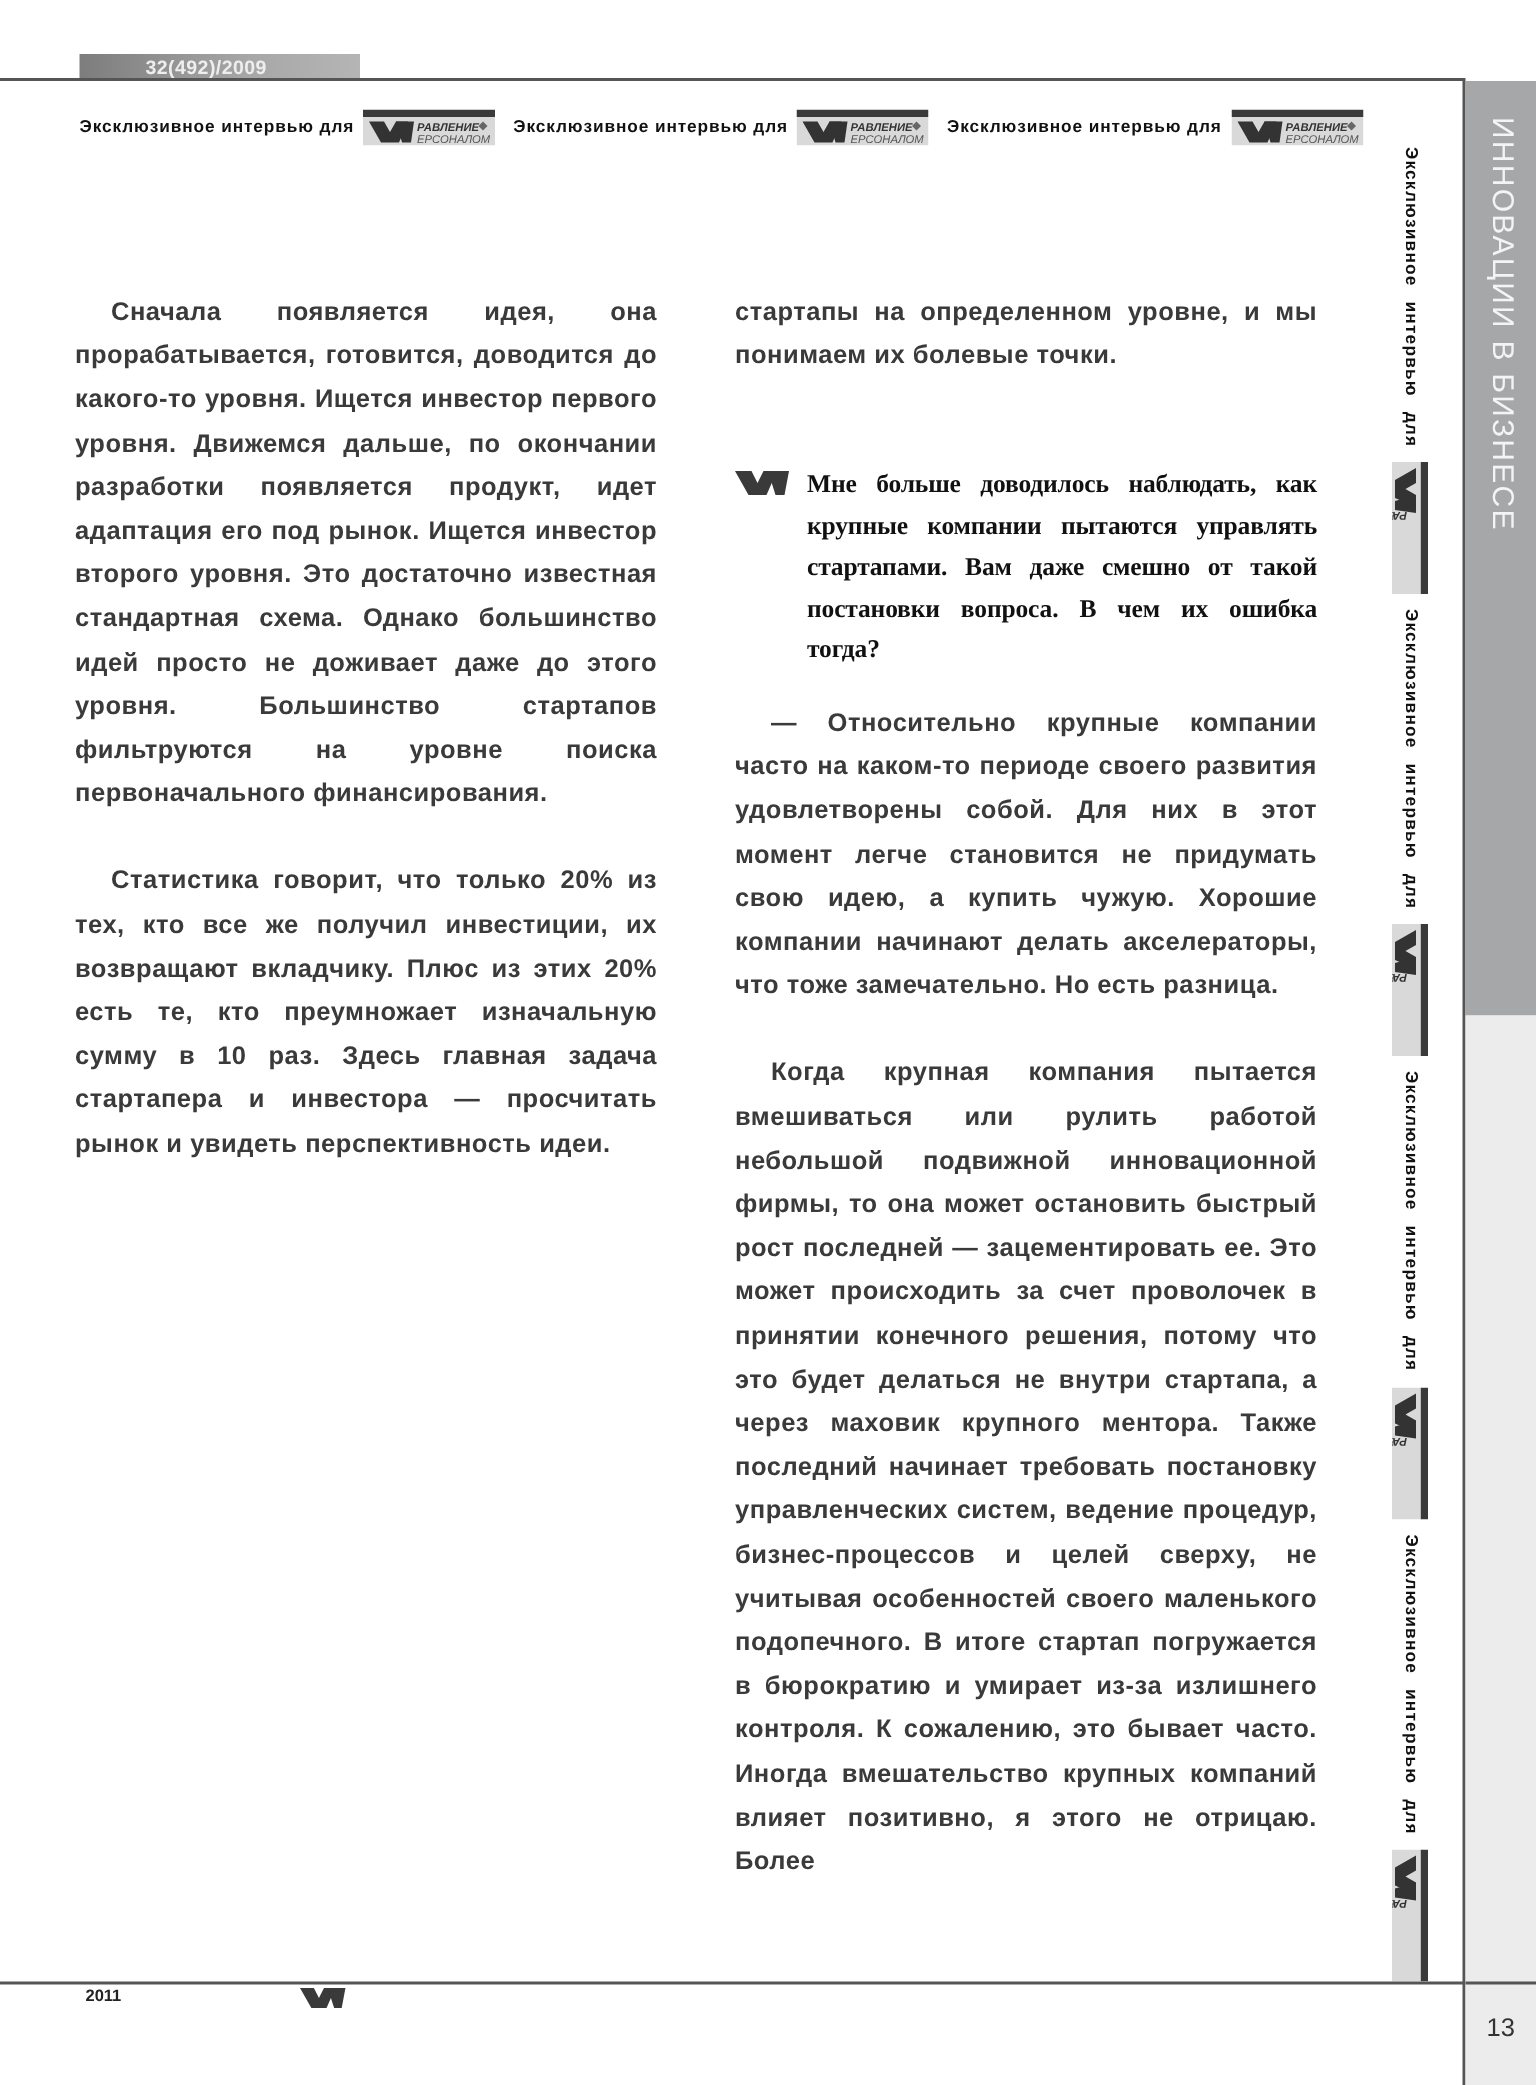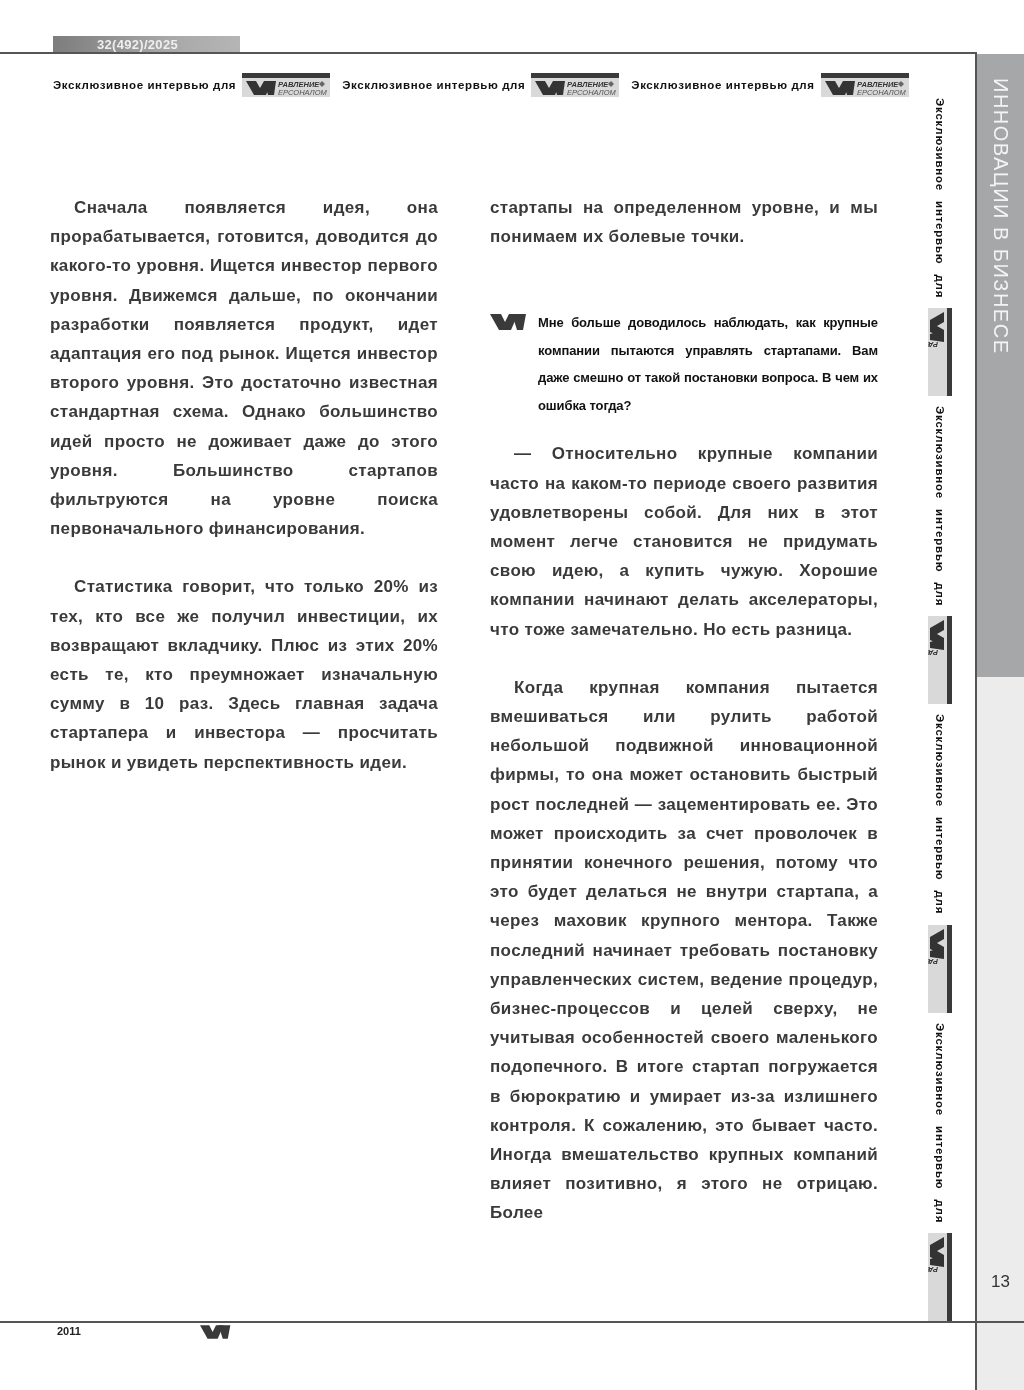--- a/index.html
+++ b/index.html
@@ -35,21 +35,21 @@
     writing-mode: vertical-rl; transform: translateX(-50%);
     color: #f4f4f4; font-size: 20px; letter-spacing: 1.5px; font-weight: normal;
   }
   .bottom-rule {
     position: absolute; left: 0; top: 1321px; width: 976px; height: 2px; background: #555;
   }
   .bottom-rule-right {
     position: absolute; left: 977px; top: 1321px; width: 47px; height: 2px; background: #555;
   }
   .page-number {
-    position: absolute; left: 977px; top: 1272px; width: 47px; text-align: center;
+    position: absolute; left: 977px; top: 1342px; width: 47px; text-align: center;
     font-size: 17px; color: #333;
   }
   .footer-year {
     position: absolute; left: 57px; top: 1325px; font-size: 11px; font-weight: bold; color: #222;
   }
   .footer-logo {
     position: absolute; left: 200px; top: 1324px; width: 32px; height: 16px;
   }
 
   
@@ -78,33 +78,33 @@
     text-align: justify; letter-spacing: 0.35px;
   }
   .col-left { left: 50px; }
   .col-right { left: 490px; }
   .para { margin: 0; text-indent: 24px; }
   .para.noindent { text-indent: 0; }
   .gap-l { height: 29px; }
   .gap-xl { height: 58px; }
   .question {
     position: relative; padding-left: 48px; margin: 0;
-    font-family: Liberation Sans, sans-serif;
-    font-weight: bold; color: #111; font-size: 13px; line-height: 27.5px;
+    font-family: Liberation Serif, serif;
+    font-weight: bold; color: #111; font-size: 17px; line-height: 27.5px;
     letter-spacing: -0.1px; text-align: justify;
   }
   .q-logo {
     position: absolute; left: 0; top: 4px; width: 38px; height: 18px;
   }
   .para.answer { margin-top: 20px; }
 </style>
 </head>
 <body>
 
-<div class="issue-tab">32(492)/2025</div>
+<div class="issue-tab">32(492)/2009</div>
 <div class="top-rule"></div>
 
 <div class="running-header">
   <span class="rh-text">Эксклюзивное интервью для</span>
   <svg class="rh-logo" viewBox="0 0 88 24">
     <rect x="0" y="0" width="88" height="5" fill="#3a3a3a"></rect>
     <rect x="0" y="5" width="88" height="19" fill="#d9d9d9"></rect>
     <path d="M4 8 L14 8 L18 15 L22 8 L30 8 L24 22 L12 22 Z" fill="#333"></path>
     <path d="M22 8 L34 8 L32 22 L26 22 Z" fill="#333"></path>
     <text x="36" y="14" font-size="7.5" font-weight="bold" font-style="italic" fill="#333" font-family="Liberation Sans, sans-serif">РАВЛЕНИЕ</text>

